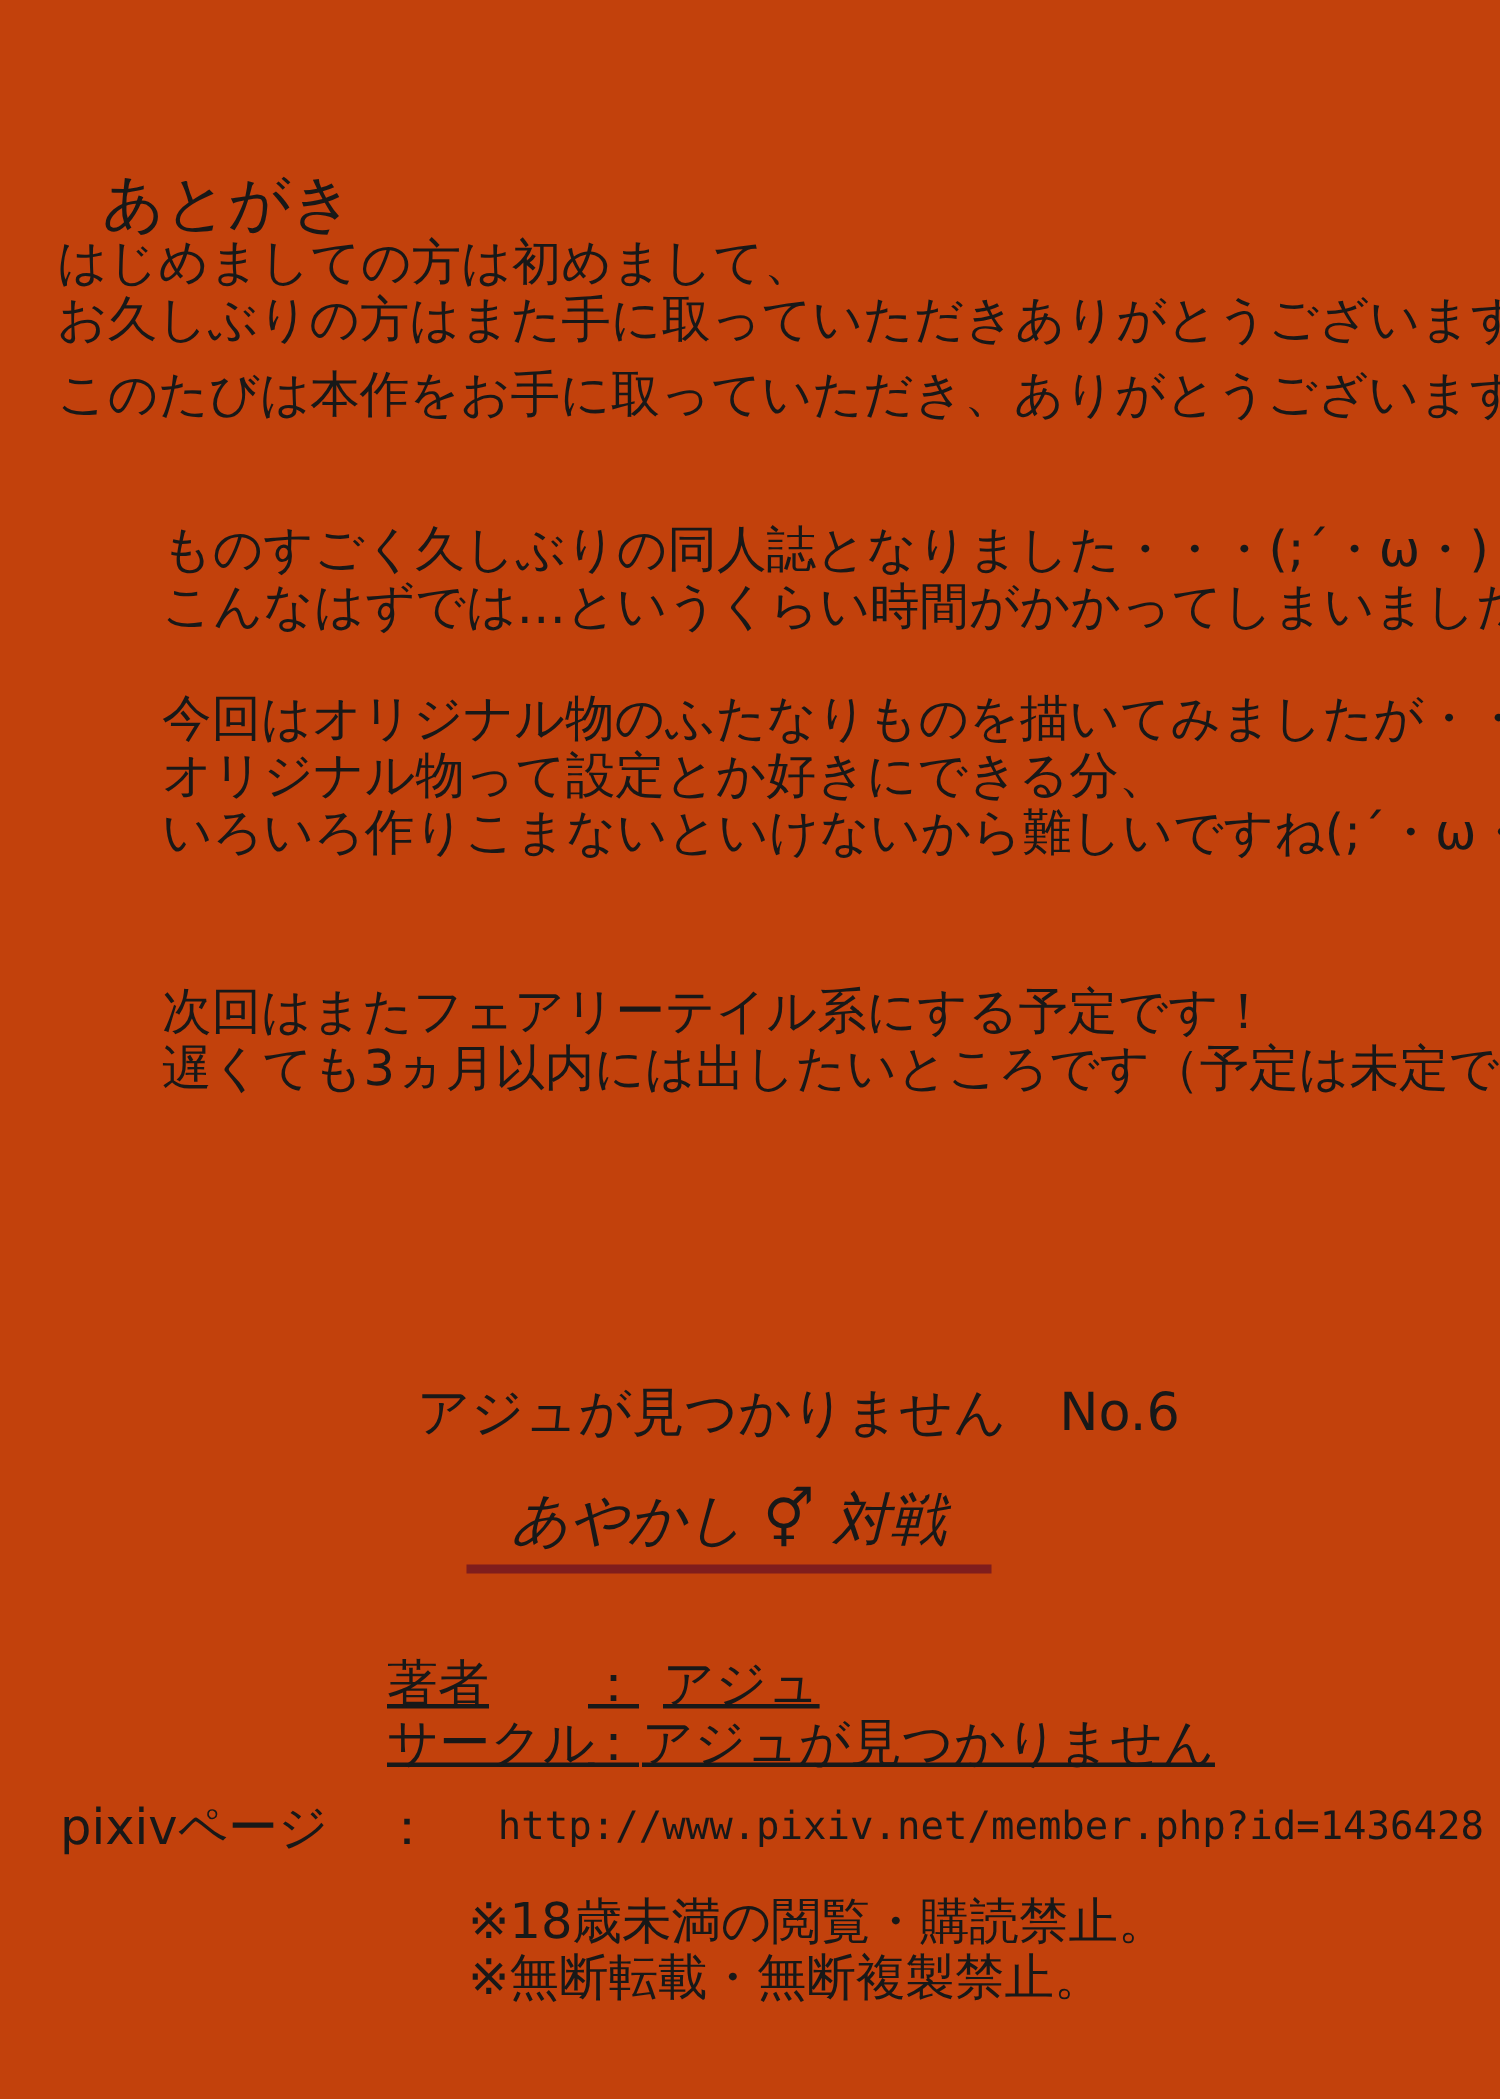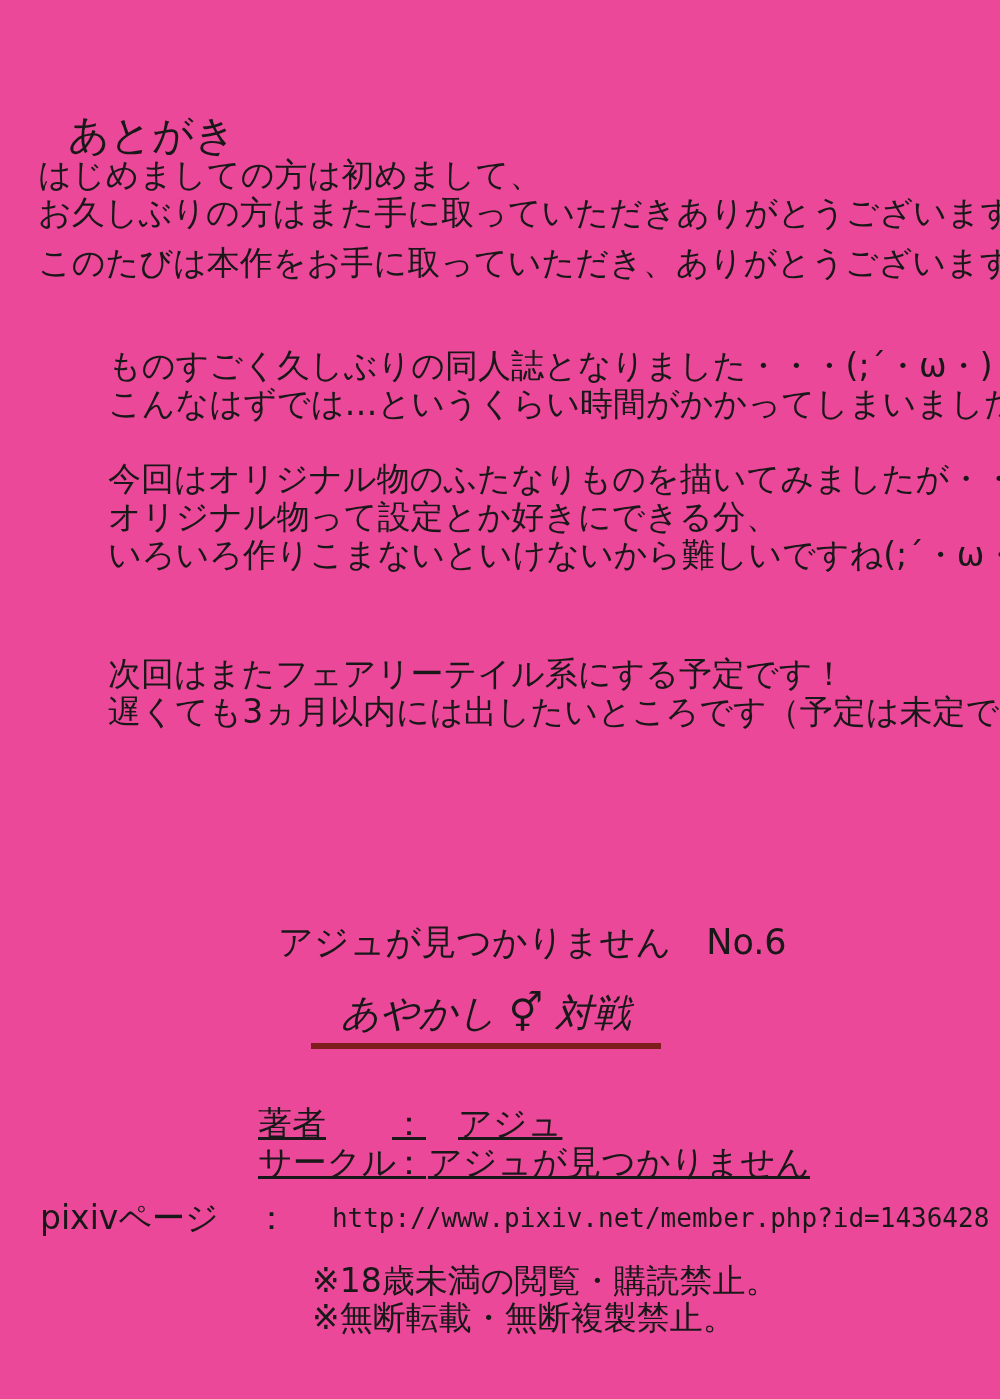--- a/index.html
+++ b/index.html
@@ -1,21 +1,21 @@
 <!DOCTYPE html>
 <html><head>
 <meta charset="utf-8">
 <style>
   html, body { margin: 0; padding: 0; background: #e8e8e8; }
   .page {
     position: relative;
     width: 1000px;
     height: 1399px;
     margin: 0 auto;
-    background: #ec4899;
+    background: #c2410c;
     color: #181818;
     font-family: "DejaVu Sans", "Liberation Sans", sans-serif;
     overflow: hidden;
   }
   .page p { margin: 0; white-space: nowrap; }
 
   .page-title {
     position: absolute;
     left: 68px; top: 86px;
     font-size: 41px;
@@ -60,21 +60,21 @@
     white-space: nowrap;
   }
   .credits {
     position: absolute;
     left: 258px; top: 1104px;
     font-size: 34px;
     line-height: 39px;
   }
   .credit-row { display: flex; white-space: nowrap; text-decoration: underline; }
   .credit-label { display: inline-block; width: 134px; }
-  .credit-val-author { margin-left: 32px; }
+  .credit-val-author { margin-left: 16px; }
   .credit-val-circle { margin-left: 2px; }
 
   .pixiv-row {
     position: absolute;
     left: 40px; top: 1198px;
     display: flex;
     align-items: flex-start;
     font-size: 33px;
     line-height: 40px;
     white-space: nowrap;

